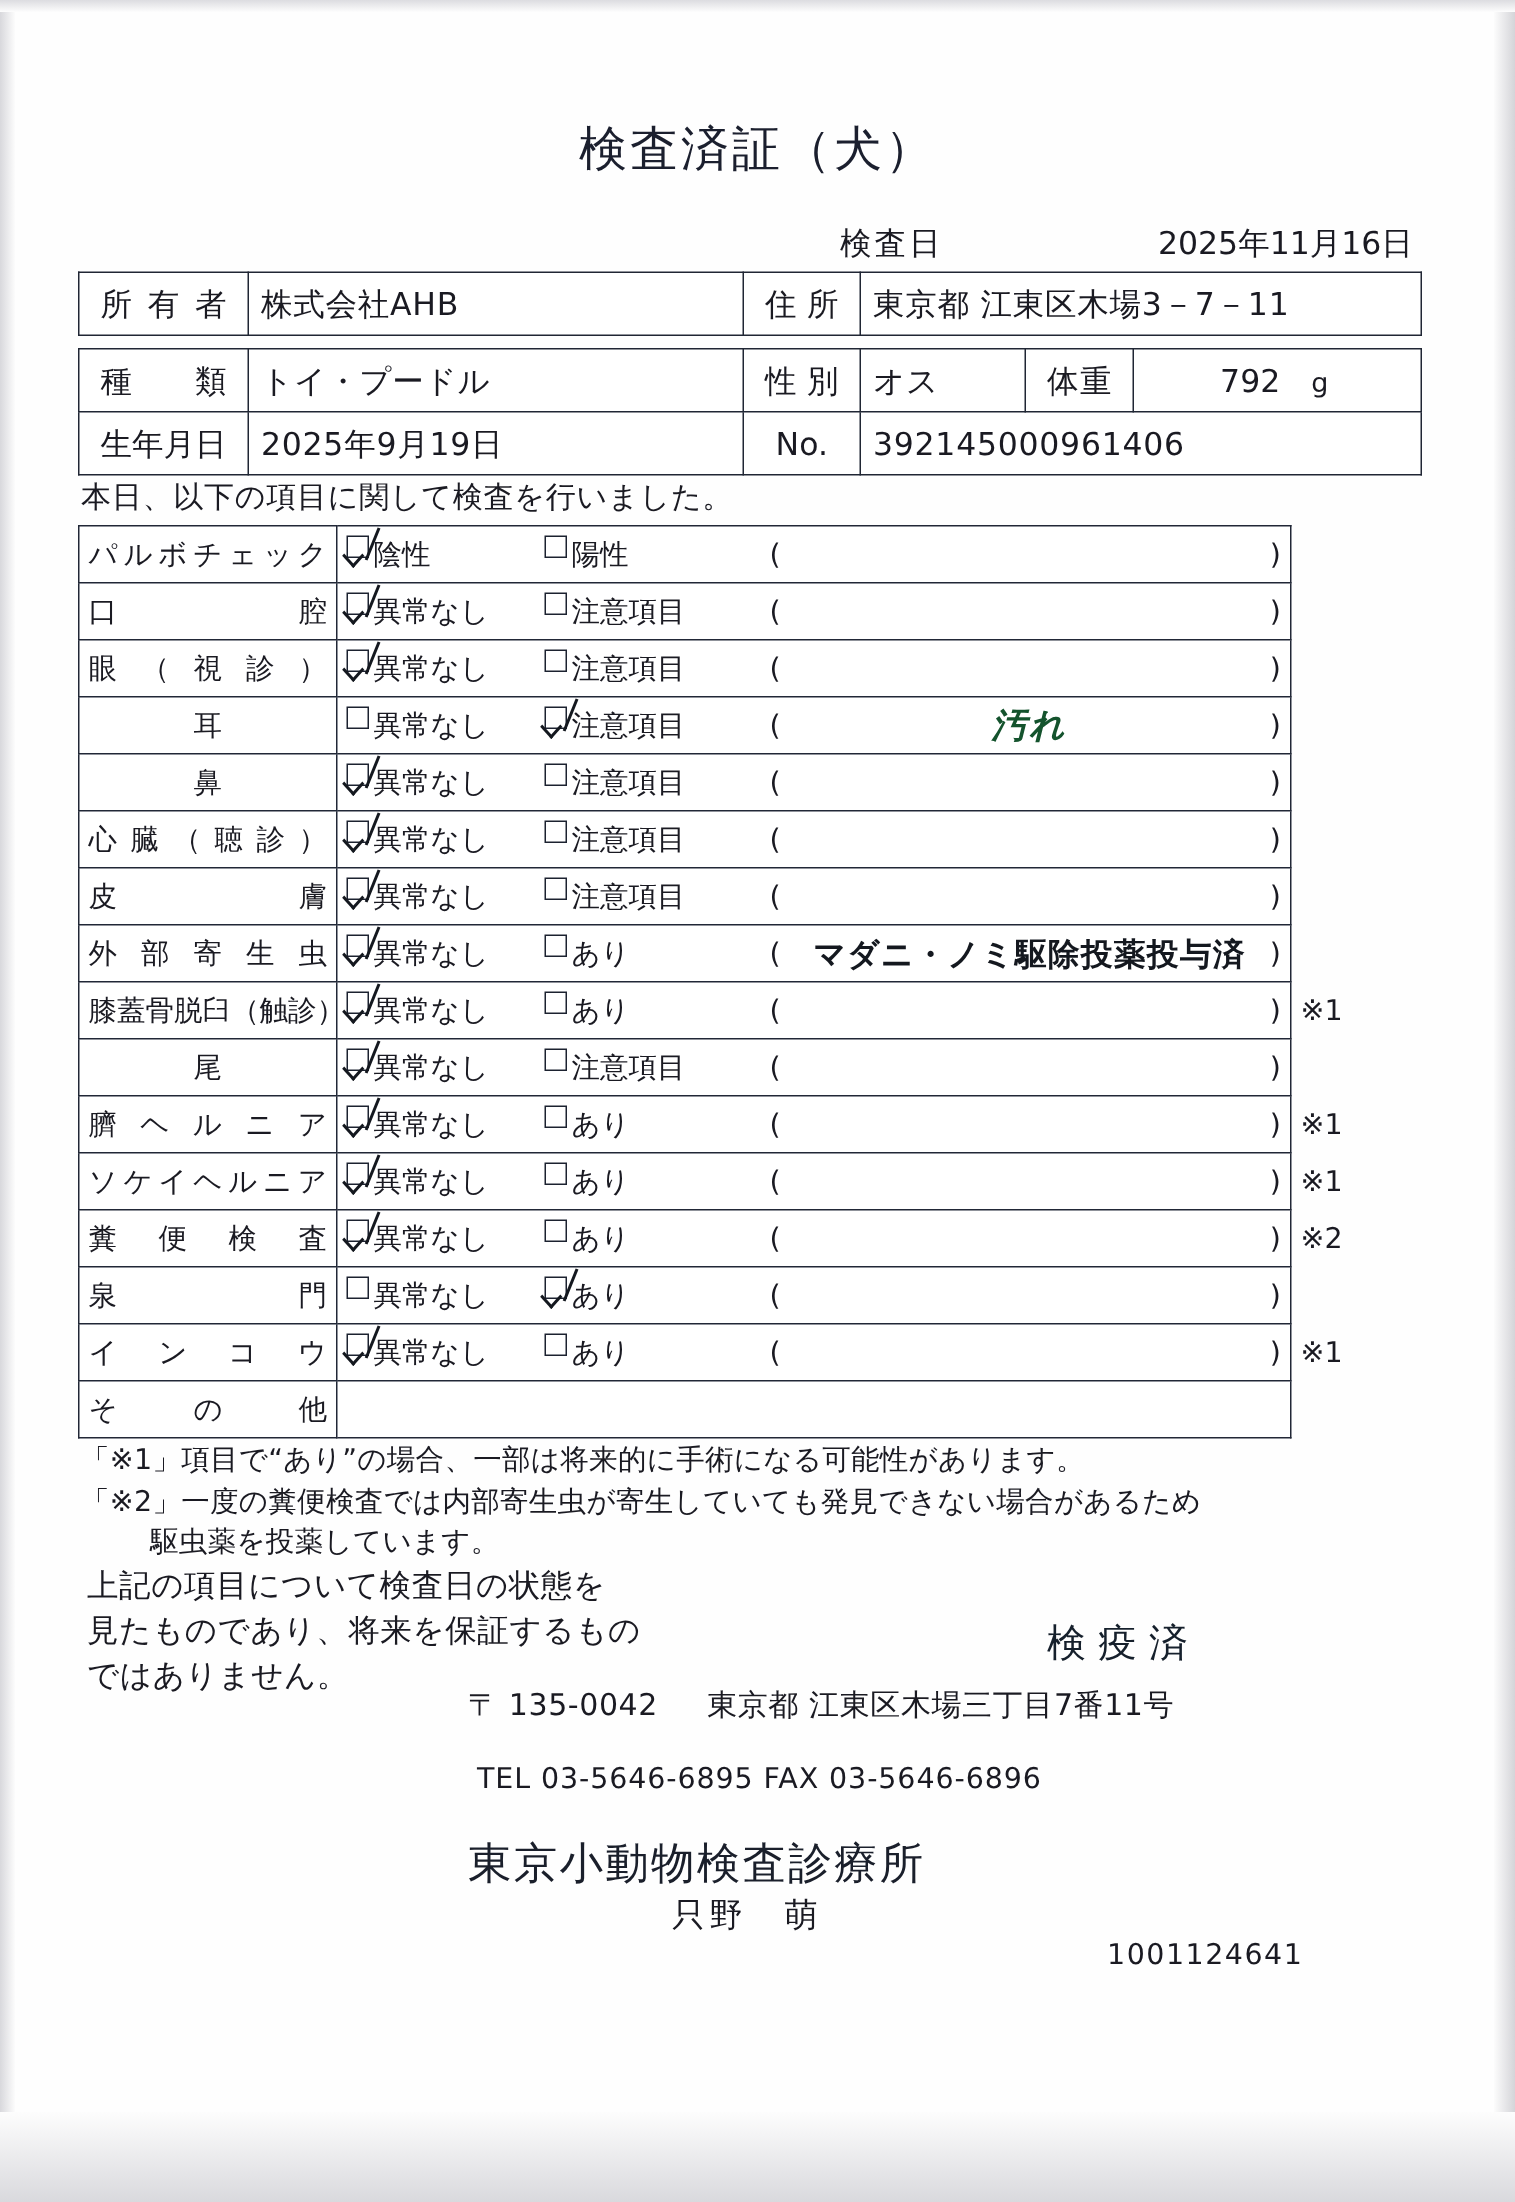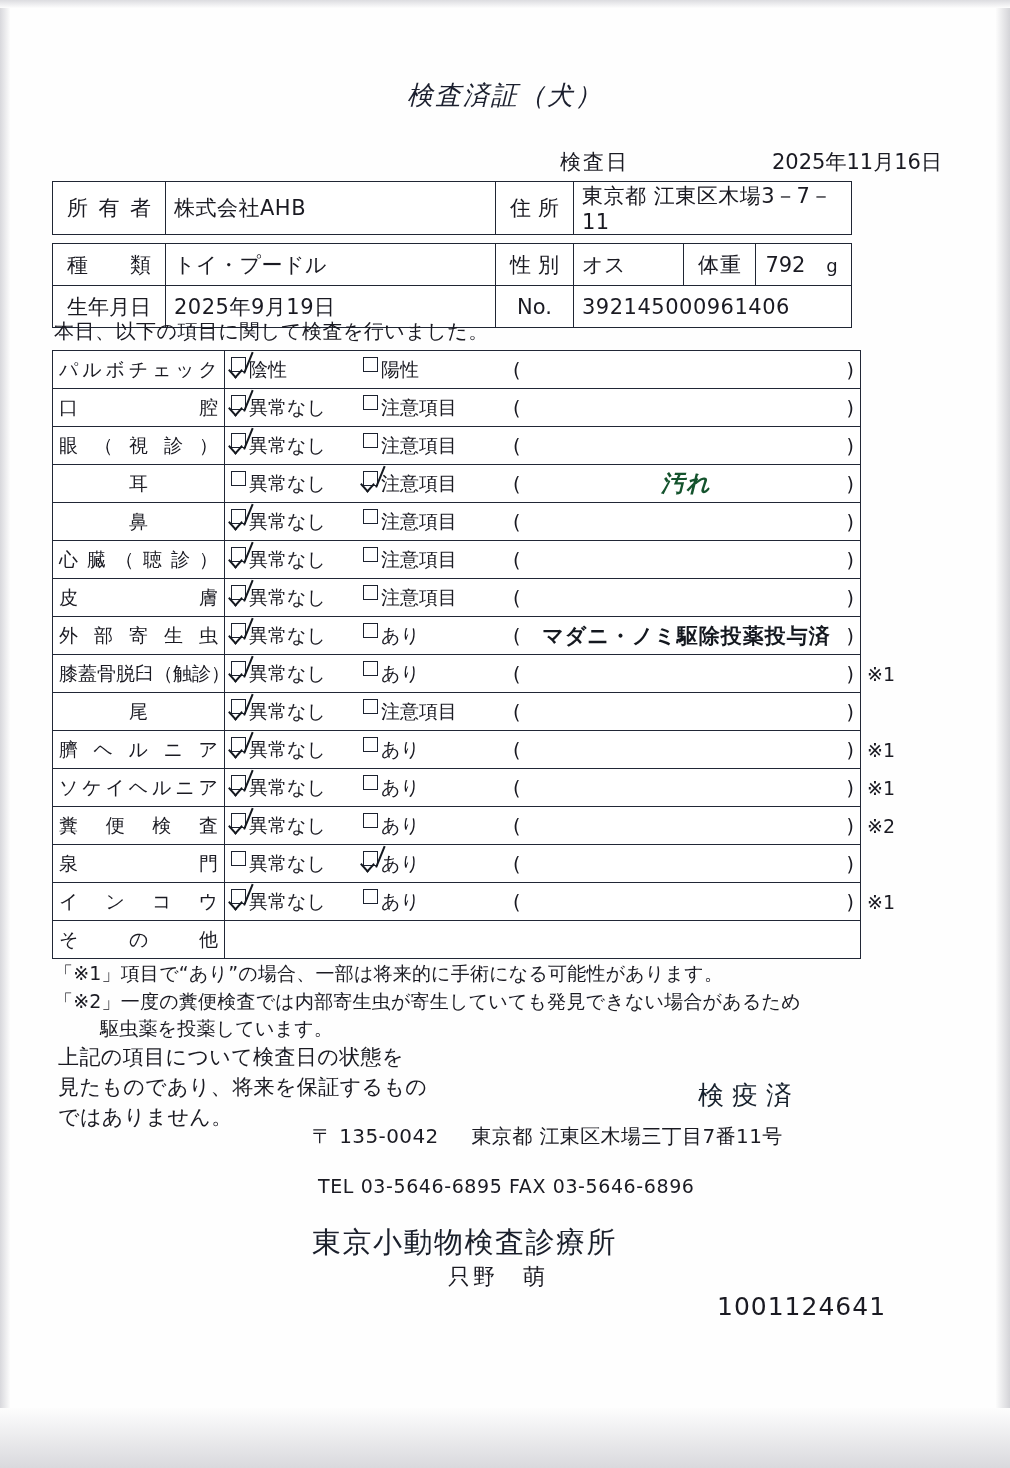--- a/index.html
+++ b/index.html
@@ -24,38 +24,37 @@
   .scan-edge-right { position:absolute; right:0; top:0; width:14px; height:100%;
      background: linear-gradient(to left,#d4d4d8,#fcfcfc); }
   .scan-edge-top { position:absolute; left:0; top:0; height:8px; width:100%;
      background: linear-gradient(to bottom,#dcdce0,#fdfdfd); }
   .scan-edge-bottom { position:absolute; left:0; bottom:0; height:60px; width:100%;
      background: linear-gradient(to top,#d9d9dd,#fdfdfd); }
 
   .title {
     position: absolute; top: 78px; left: 0; width: 100%;
     text-align: center;
-    font-size: 26px; letter-spacing: 2px; font-weight: 500;
+    font-size: 32px; letter-spacing: 2px; font-weight: 500;
     color: #1b1f2e;
-    font-style: italic;
   }
 
   .exam-date-label {
     position: absolute; top: 148px; left: 560px;
     font-size: 21px; letter-spacing: 2px;
   }
   .exam-date-value {
     position: absolute; top: 148px; left: 772px;
     font-size: 21px; letter-spacing: 0px;
   }
 
   
   .info-table {
     position: absolute; left: 52px; top: 181px;
-    width: 800px;
+    width: 896px;
     border-collapse: collapse;
   }
   .info-table td {
     border: 1.6px solid #202634;
     height: 42px;
     font-size: 21px;
     padding: 0 8px;
     vertical-align: middle;
     background: #fff;
   }
@@ -195,22 +194,22 @@
   .clinic-name {
     position: absolute; left: 312px; top: 1223px;
     font-size: 29px; letter-spacing: 1.5px;
     color: #1a1f2b;
   }
   .vet-name {
     position: absolute; left: 448px; top: 1262px;
     font-size: 22px; letter-spacing: 3px;
   }
   .ref-no {
-    position: absolute; left: 717px; top: 1292px;
-    font-size: 25px; letter-spacing: 1px;
+    position: absolute; left: 738px; top: 1292px;
+    font-size: 19px; letter-spacing: 1px;
   }
 </style>
 </head>
 <body>
 
 <div class="page">
   <div class="scan-edge-left"></div>
   <div class="scan-edge-right"></div>
   <div class="scan-edge-top"></div>
   <div class="scan-edge-bottom"></div>

